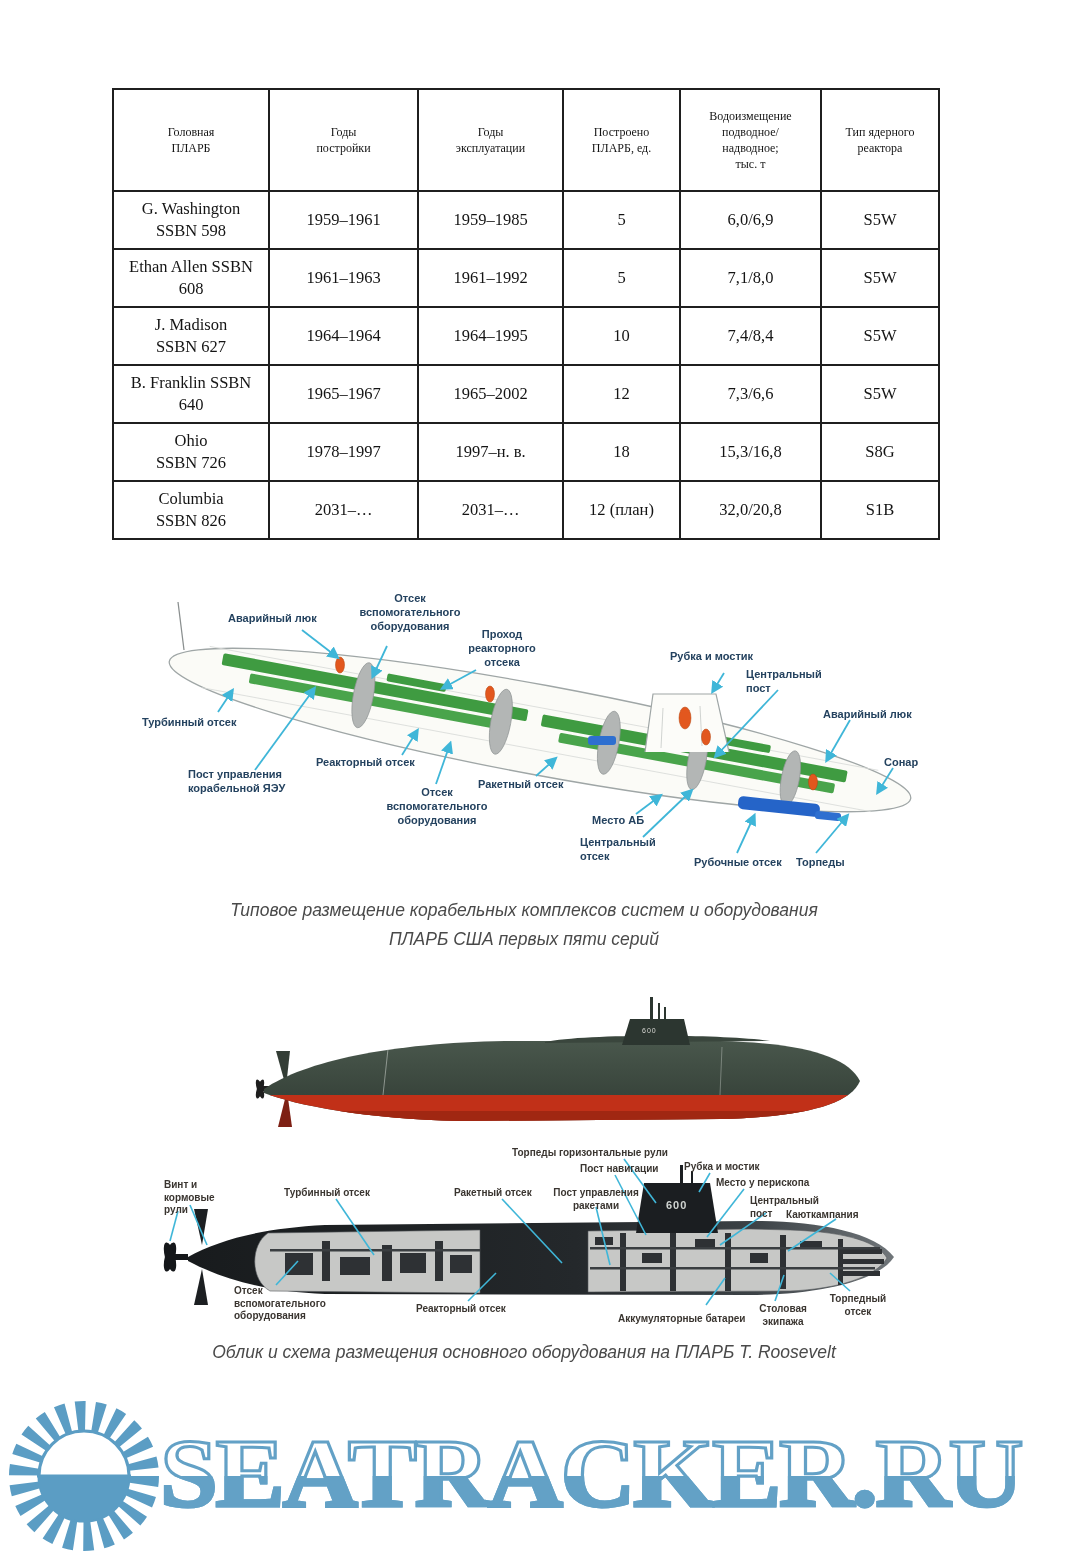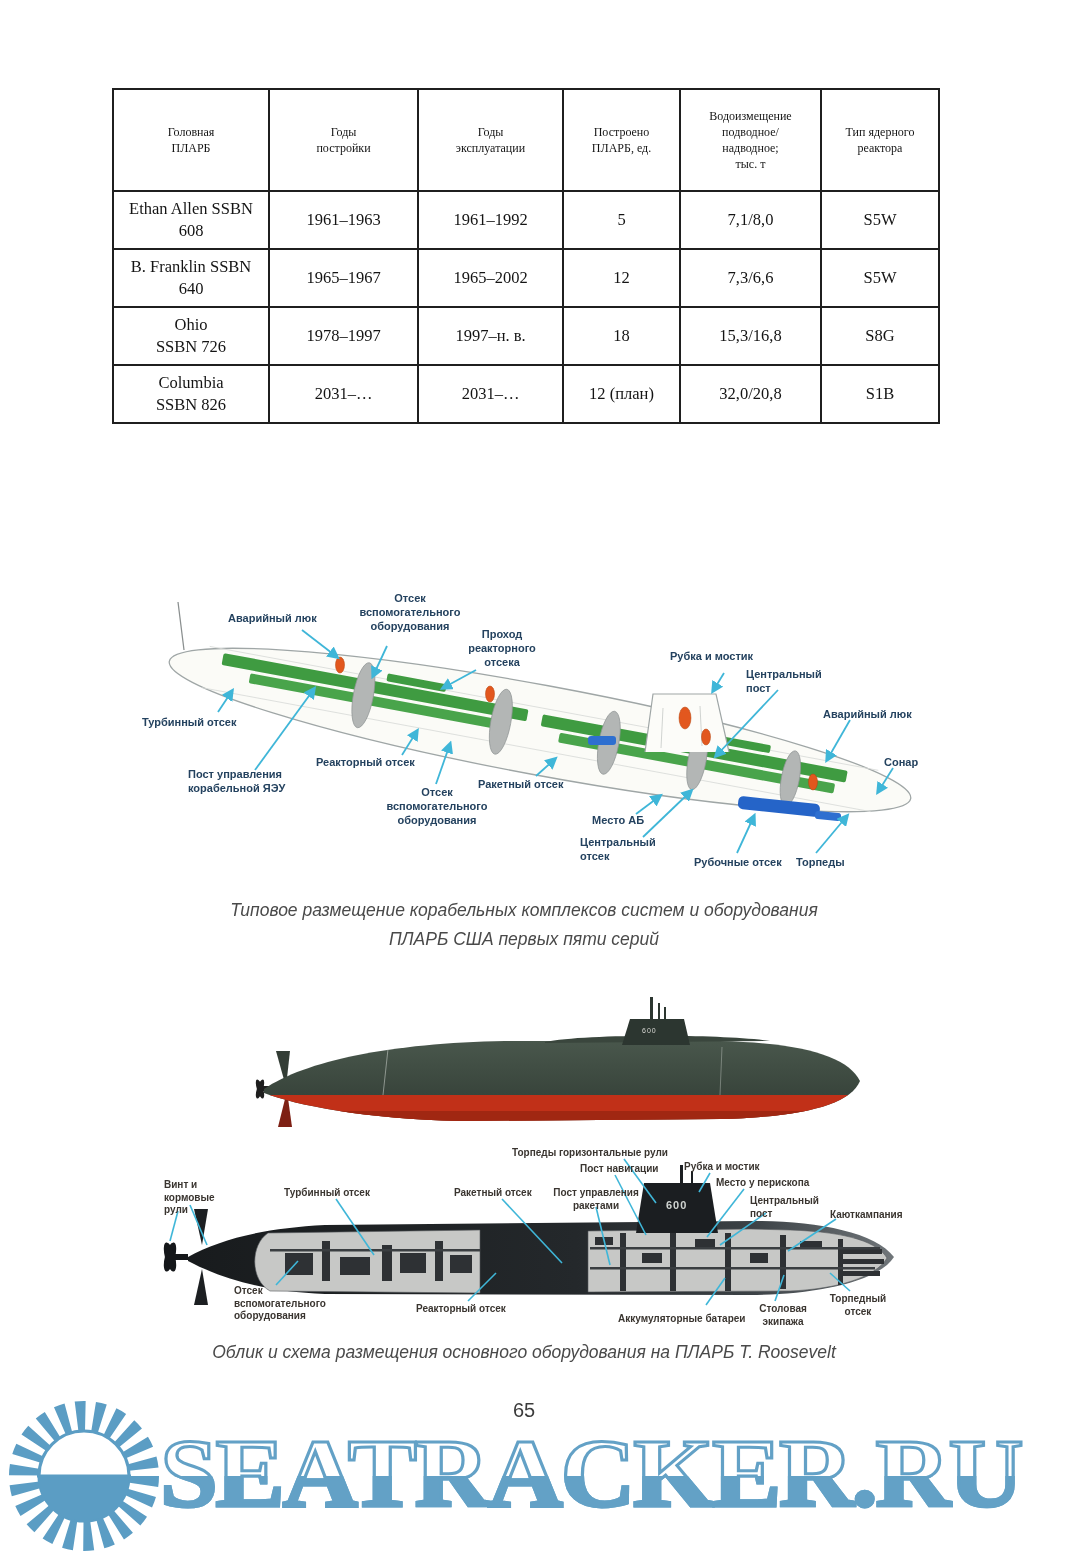--- a/index.html
+++ b/index.html
@@ -63,26 +63,44 @@
       <th>Построено
 ПЛАРБ, ед.</th>
       <th>Водоизмещение
 подводное/
 надводное;
 тыс. т</th>
       <th>Тип ядерного
 реактора</th>
     </tr>
     <tr>
+      <td>G. Washington
+SSBN 598</td>
+      <td>1959–1961</td>
+      <td>1959–1985</td>
+      <td>5</td>
+      <td>6,0/6,9</td>
+      <td>S5W</td>
+    </tr>
+    <tr>
       <td>Ethan Allen SSBN
 608</td>
       <td>1961–1963</td>
       <td>1961–1992</td>
       <td>5</td>
       <td>7,1/8,0</td>
+      <td>S5W</td>
+    </tr>
+    <tr>
+      <td>J. Madison
+SSBN 627</td>
+      <td>1964–1964</td>
+      <td>1964–1995</td>
+      <td>10</td>
+      <td>7,4/8,4</td>
       <td>S5W</td>
     </tr>
     <tr>
       <td>B. Franklin SSBN
 640</td>
       <td>1965–1967</td>
       <td>1965–2002</td>
       <td>12</td>
       <td>7,3/6,6</td>
       <td>S5W</td>
@@ -314,35 +332,34 @@
     <div class="d2-label" style="left:134px;top:42px">Турбинный отсек</div>
     <div class="d2-label" style="left:304px;top:42px">Ракетный отсек</div>
     <div class="d2-label" style="left:362px;top:2px">Торпеды горизонтальные рули</div>
     <div class="d2-label" style="left:430px;top:18px">Пост навигации</div>
     <div class="d2-label" style="left:534px;top:16px">Рубка и мостик</div>
     <div class="d2-label" style="left:566px;top:32px">Место у перископа</div>
     <div class="d2-label ctr" style="left:396px;top:42px;width:100px">Пост управления
 ракетами</div>
     <div class="d2-label" style="left:600px;top:50px">Центральный
 пост</div>
-    <div class="d2-label" style="left:680px;top:64px">Каюткампания</div>
+    <div class="d2-label" style="left:636px;top:64px">Каюткампания</div>
     <div class="d2-label" style="left:84px;top:140px">Отсек
 вспомогательного
 оборудования</div>
     <div class="d2-label" style="left:266px;top:158px">Реакторный отсек</div>
     <div class="d2-label" style="left:468px;top:168px">Аккумуляторные батареи</div>
     <div class="d2-label ctr" style="left:602px;top:158px;width:62px">Столовая
 экипажа</div>
     <div class="d2-label ctr" style="left:676px;top:148px;width:64px">Торпедный
 отсек</div>
   </div>
 
   <div class="caption" style="top:1338px">Облик и схема размещения основного оборудования на ПЛАРБ T. Roosevelt</div>
 
-  <div class="page-number">65</div>
 
   <svg class="wm-sun" width="160" height="160">
     <circle cx="80" cy="78" r="58" fill="none" stroke="#5b9dc4" stroke-width="34" stroke-dasharray="8.6 8"></circle>
     <circle cx="80" cy="78" r="45" fill="#ffffff" stroke="#5b9dc4" stroke-width="3"></circle>
     <path d="M35,78 A45,45 0 0 0 125,78 Z" fill="#5b9dc4"></path>
     <line x1="33" y1="78" x2="127" y2="78" stroke="#5b9dc4" stroke-width="3"></line>
   </svg>
   <div class="wm-text">SEATRACKER.RU</div>
 
 </div>

